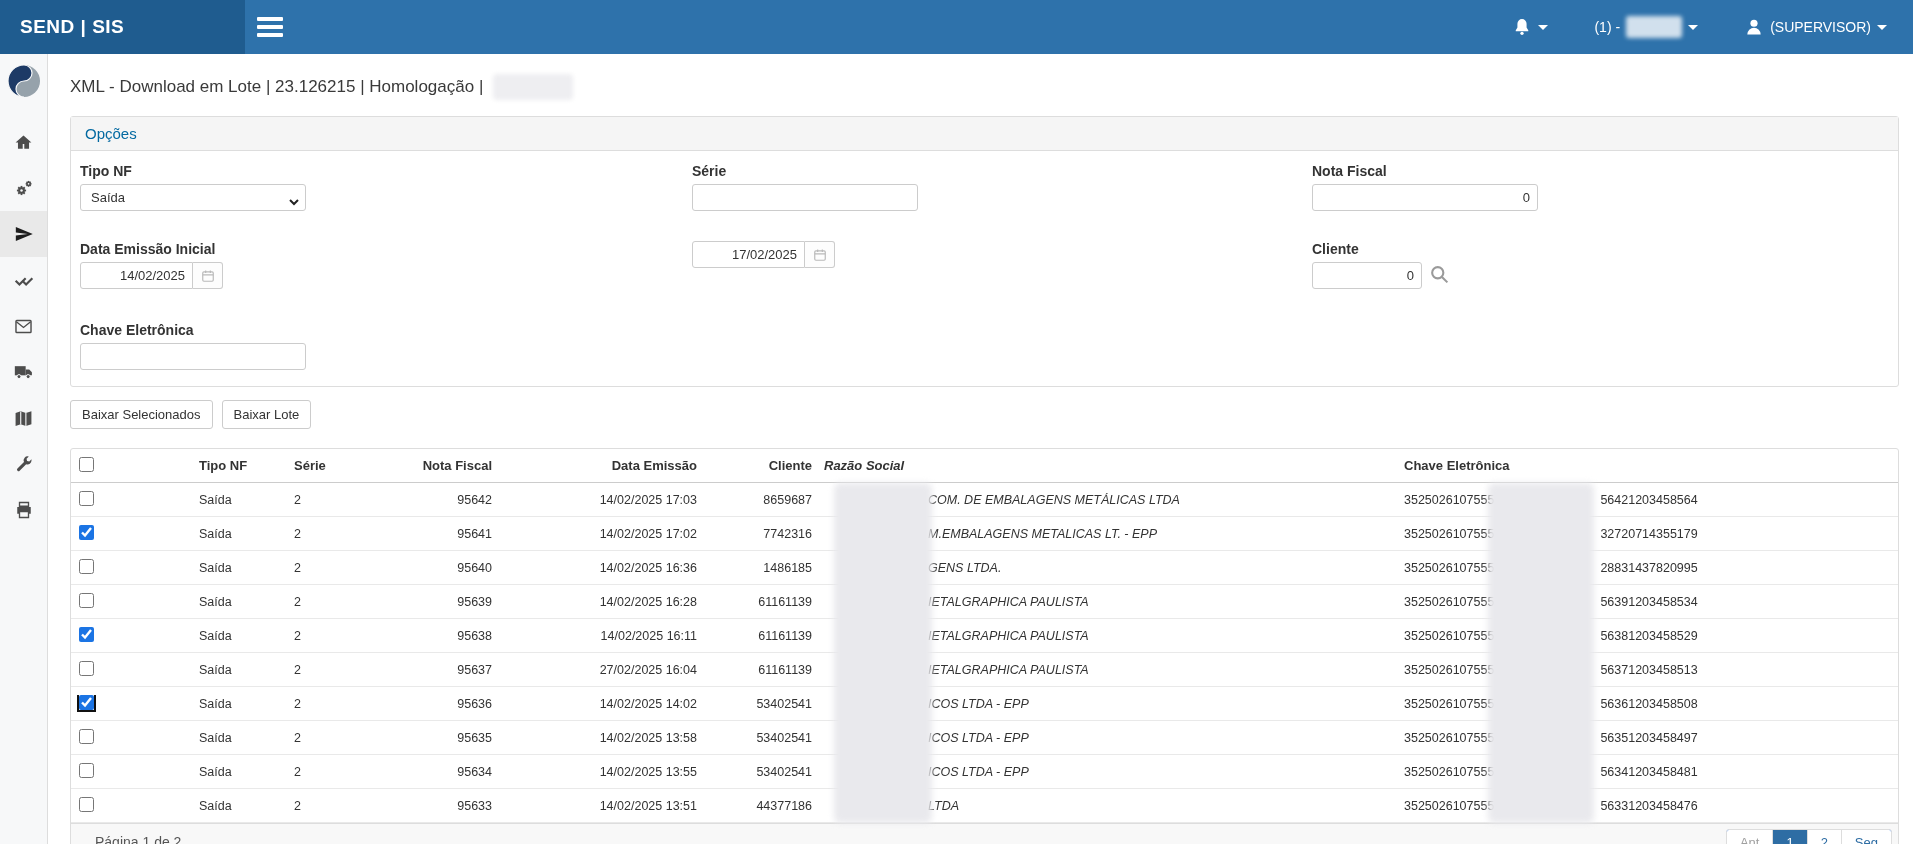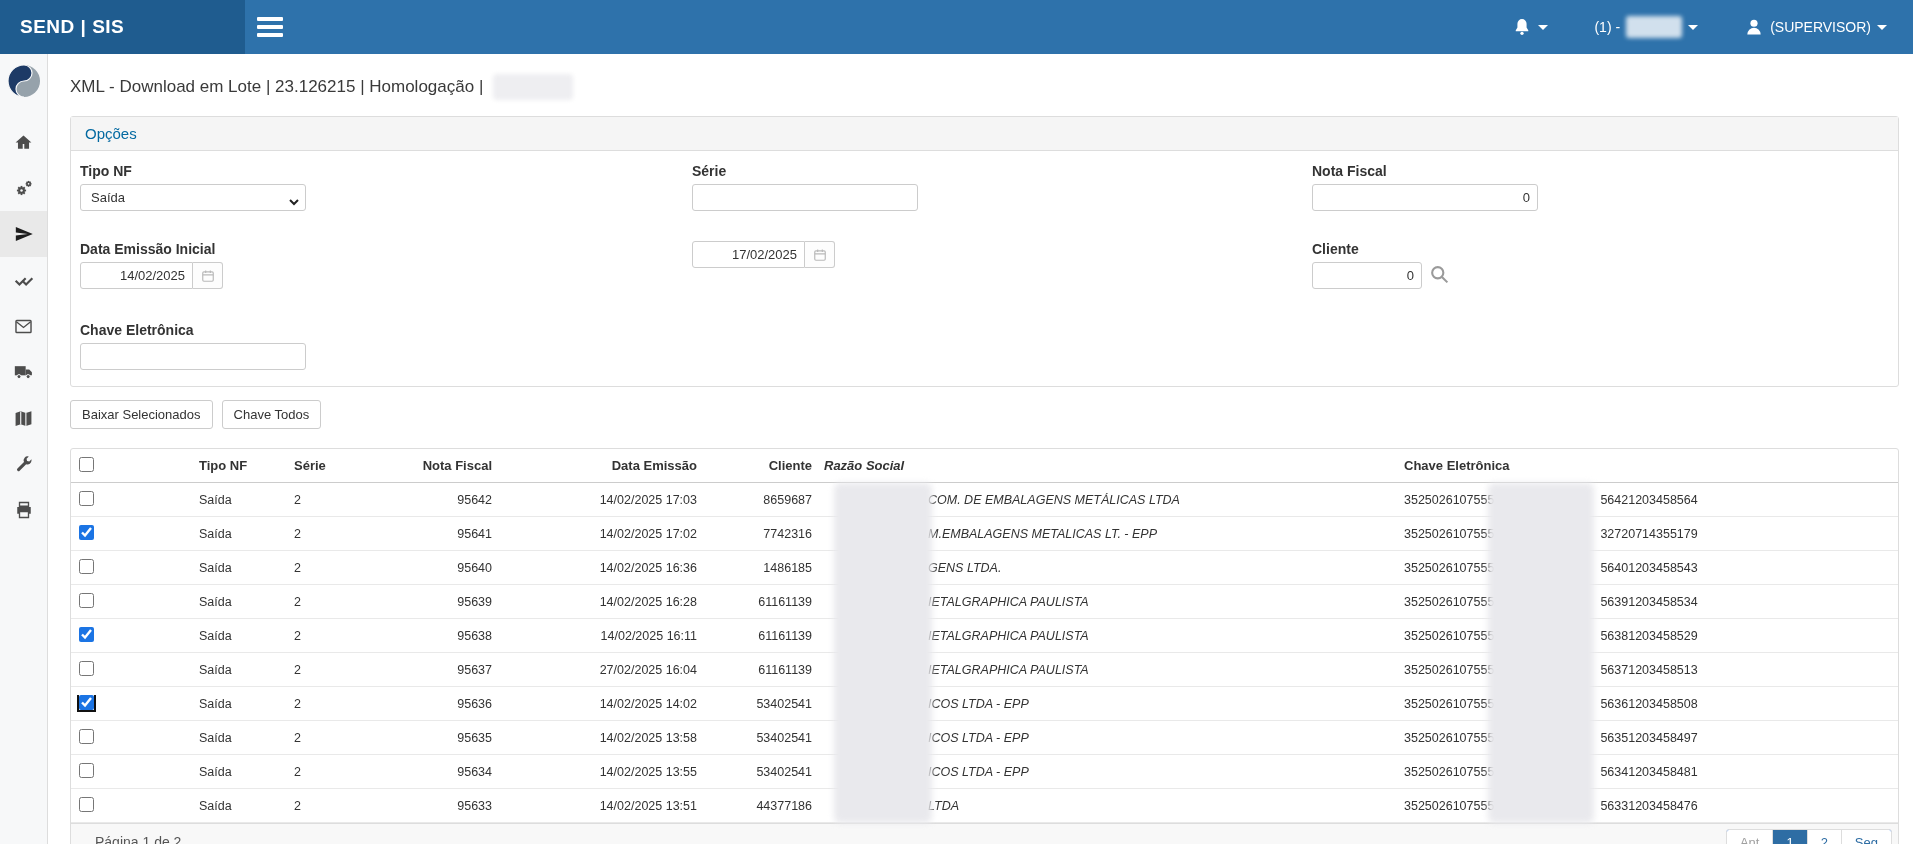--- a/index.html
+++ b/index.html
@@ -294,21 +294,21 @@
                     <path d="M14.8 14.8 21 21"></path>
                   </svg></span>
             </div>
           </div>
         </div>
       </div>
     </div>
 
     <div class="actions-row">
       <button class="btn">Baixar Selecionados</button>
-      <button class="btn">Chave Todos</button>
+      <button class="btn">Baixar Lote</button>
     </div>
 
     <div class="table-wrap">
       <div class="thead">
         <div class="c c1"><input type="checkbox" style=""></div>
         <div class="c c2"></div>
         <div class="c c3">Tipo NF</div>
         <div class="c c4">Série</div>
         <div class="c c5">Nota Fiscal</div>
         <div class="c c6">Data Emissão</div>
@@ -349,21 +349,21 @@
     <div class="c c1"><input type="checkbox" style=""></div>
     <div class="c c2">
               <span class="dl-circle"></span>
             </div>
     <div class="c c3">Saída</div>
     <div class="c c4">2</div>
     <div class="c c5">95640</div>
     <div class="c c6">14/02/2025 16:36</div>
     <div class="c c7">1486185</div>
     <div class="c c8"><span class="gap-box g1"></span><span>GENS LTDA.</span></div>
-    <div class="c c9"><span>3525026107555</span><span class="gap-box g2"></span><span>56401203458543</span></div>
+    <div class="c c9"><span>3525026107555</span><span class="gap-box g2"></span><span>28831437820995</span></div>
   </div>
 
   <div class="trow">
     <div class="c c1"><input type="checkbox" style=""></div>
     <div class="c c2">
               <span class="dl-circle"></span>
             </div>
     <div class="c c3">Saída</div>
     <div class="c c4">2</div>
     <div class="c c5">95639</div>

